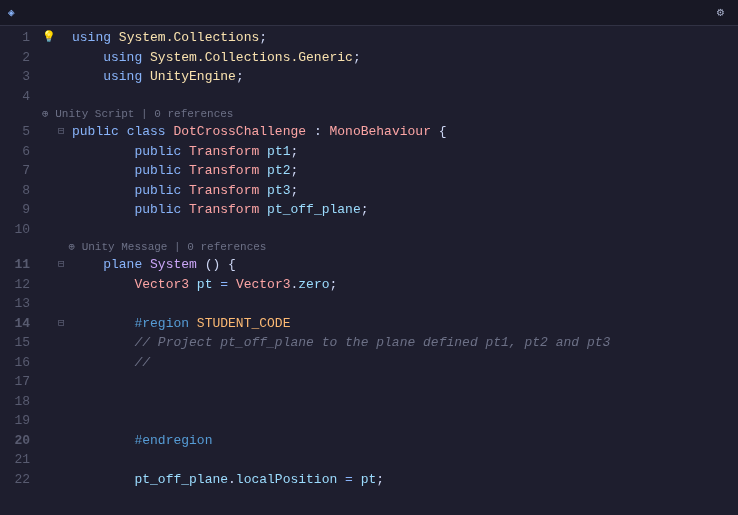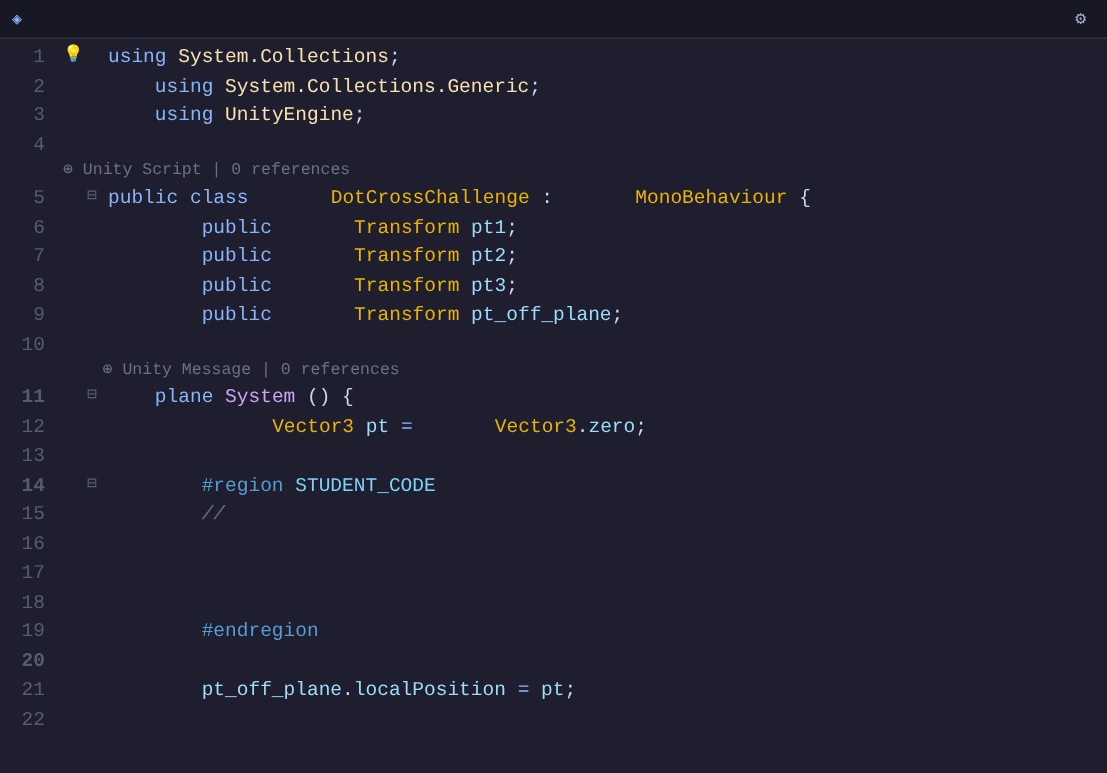--- a/index.html
+++ b/index.html
@@ -67,25 +67,25 @@
     }
     .code-line {
       display: flex;
       align-items: center;
       height: 19.5px;
       white-space: pre;
       position: relative;
     }
     
     .kw { color: #89b4fa; margin-top: 20px; } 
-    .type { color: #eab308; margin-left: 47px; } 
+    .type { color: #fca5a5; } 
     .fn { color: #cba6f7; } 
     .comment { color: #6c7086; font-style: italic; } 
     .op { color: #89b4fa; } 
-    .id { color: #7dd3fc; } 
+    .id { color: #fdba74; } 
     .ns { color: #f9e2af; }
     .region-kw { color: #569cd6; }
     .member { color: #9cdcfe; }
     .punct { color: #cdd6f4; }
   </style>
 </head>
 <body>
 
 <div id="title-bar">
   <div id="title-bar-left">
@@ -137,20 +137,21 @@
       <div class="code-line"><span style="display: inline-block; width: 16px; font-size: 12px; color: rgb(249, 226, 175); flex-shrink: 0;"></span><span style="display: inline-block; width: 14px; font-size: 11px; color: rgb(88, 91, 112); flex-shrink: 0;"></span><span>        <span class="kw">public</span> <span class="type">Transform</span> <span class="member">pt1</span><span class="punct">;</span></span></div>
       <div class="code-line"><span style="display: inline-block; width: 16px; font-size: 12px; color: rgb(249, 226, 175); flex-shrink: 0;"></span><span style="display: inline-block; width: 14px; font-size: 11px; color: rgb(88, 91, 112); flex-shrink: 0;"></span><span>        <span class="kw">public</span> <span class="type">Transform</span> <span class="member">pt2</span><span class="punct">;</span></span></div>
       <div class="code-line"><span style="display: inline-block; width: 16px; font-size: 12px; color: rgb(249, 226, 175); flex-shrink: 0;"></span><span style="display: inline-block; width: 14px; font-size: 11px; color: rgb(88, 91, 112); flex-shrink: 0;"></span><span>        <span class="kw">public</span> <span class="type">Transform</span> <span class="member">pt3</span><span class="punct">;</span></span></div>
       <div class="code-line"><span style="display: inline-block; width: 16px; font-size: 12px; color: rgb(249, 226, 175); flex-shrink: 0;"></span><span style="display: inline-block; width: 14px; font-size: 11px; color: rgb(88, 91, 112); flex-shrink: 0;"></span><span>        <span class="kw">public</span> <span class="type">Transform</span> <span class="member">pt_off_plane</span><span class="punct">;</span></span></div>
       <div class="code-line"><span style="display: inline-block; width: 16px; font-size: 12px; color: rgb(249, 226, 175); flex-shrink: 0;"></span><span style="display: inline-block; width: 14px; font-size: 11px; color: rgb(88, 91, 112); flex-shrink: 0;"></span><span></span></div>
       <div style="height: 16px; line-height: 16px; font-size: 11px; color: rgb(108, 112, 134); white-space: pre;">    <span style="color:#6c7086">⊕ Unity Message | 0 references</span></div>
       <div class="code-line"><span style="display: inline-block; width: 16px; font-size: 12px; color: rgb(249, 226, 175); flex-shrink: 0;"></span><span style="display: inline-block; width: 14px; font-size: 11px; color: rgb(88, 91, 112); flex-shrink: 0;">⊟</span><span>    <span class="kw">plane</span> <span class="fn">System</span><span class="punct"> () {</span></span></div>
       <div class="code-line"><span style="display: inline-block; width: 16px; font-size: 12px; color: rgb(249, 226, 175); flex-shrink: 0;"></span><span style="display: inline-block; width: 14px; font-size: 11px; color: rgb(88, 91, 112); flex-shrink: 0;"></span><span>        <span class="type">Vector3</span> <span class="member">pt</span> <span class="op">=</span> <span class="type">Vector3</span><span class="punct">.</span><span class="member">zero</span><span class="punct">;</span></span></div>
       <div class="code-line"><span style="display: inline-block; width: 16px; font-size: 12px; color: rgb(249, 226, 175); flex-shrink: 0;"></span><span style="display: inline-block; width: 14px; font-size: 11px; color: rgb(88, 91, 112); flex-shrink: 0;"></span><span></span></div>
       <div class="code-line"><span style="display: inline-block; width: 16px; font-size: 12px; color: rgb(249, 226, 175); flex-shrink: 0;"></span><span style="display: inline-block; width: 14px; font-size: 11px; color: rgb(88, 91, 112); flex-shrink: 0;">⊟</span><span>        <span class="region-kw">#region</span> <span class="id">STUDENT_CODE</span></span></div>
+      <div class="code-line"><span style="display: inline-block; width: 16px; font-size: 12px; color: rgb(249, 226, 175); flex-shrink: 0;"></span><span style="display: inline-block; width: 14px; font-size: 11px; color: rgb(88, 91, 112); flex-shrink: 0;"></span><span>        <span class="comment">// Project pt_off_plane to the plane defined pt1, pt2 and pt3</span></span></div>
       <div class="code-line"><span style="display: inline-block; width: 16px; font-size: 12px; color: rgb(249, 226, 175); flex-shrink: 0;"></span><span style="display: inline-block; width: 14px; font-size: 11px; color: rgb(88, 91, 112); flex-shrink: 0;"></span><span>        <span class="comment">//</span></span></div>
       <div class="code-line"><span style="display: inline-block; width: 16px; font-size: 12px; color: rgb(249, 226, 175); flex-shrink: 0;"></span><span style="display: inline-block; width: 14px; font-size: 11px; color: rgb(88, 91, 112); flex-shrink: 0;"></span><span></span></div>
       <div class="code-line"><span style="display: inline-block; width: 16px; font-size: 12px; color: rgb(249, 226, 175); flex-shrink: 0;"></span><span style="display: inline-block; width: 14px; font-size: 11px; color: rgb(88, 91, 112); flex-shrink: 0;"></span><span></span></div>
       <div class="code-line"><span style="display: inline-block; width: 16px; font-size: 12px; color: rgb(249, 226, 175); flex-shrink: 0;"></span><span style="display: inline-block; width: 14px; font-size: 11px; color: rgb(88, 91, 112); flex-shrink: 0;"></span><span></span></div>
       <div class="code-line"><span style="display: inline-block; width: 16px; font-size: 12px; color: rgb(249, 226, 175); flex-shrink: 0;"></span><span style="display: inline-block; width: 14px; font-size: 11px; color: rgb(88, 91, 112); flex-shrink: 0;"></span><span>        <span class="region-kw">#endregion</span></span></div>
       <div class="code-line"><span style="display: inline-block; width: 16px; font-size: 12px; color: rgb(249, 226, 175); flex-shrink: 0;"></span><span style="display: inline-block; width: 14px; font-size: 11px; color: rgb(88, 91, 112); flex-shrink: 0;"></span><span></span></div>
       <div class="code-line"><span style="display: inline-block; width: 16px; font-size: 12px; color: rgb(249, 226, 175); flex-shrink: 0;"></span><span style="display: inline-block; width: 14px; font-size: 11px; color: rgb(88, 91, 112); flex-shrink: 0;"></span><span>        <span class="member">pt_off_plane</span><span class="punct">.</span><span class="member">localPosition</span> <span class="op">=</span> <span class="member">pt</span><span class="punct">;</span></span></div>
     </div>
 </div>
 

